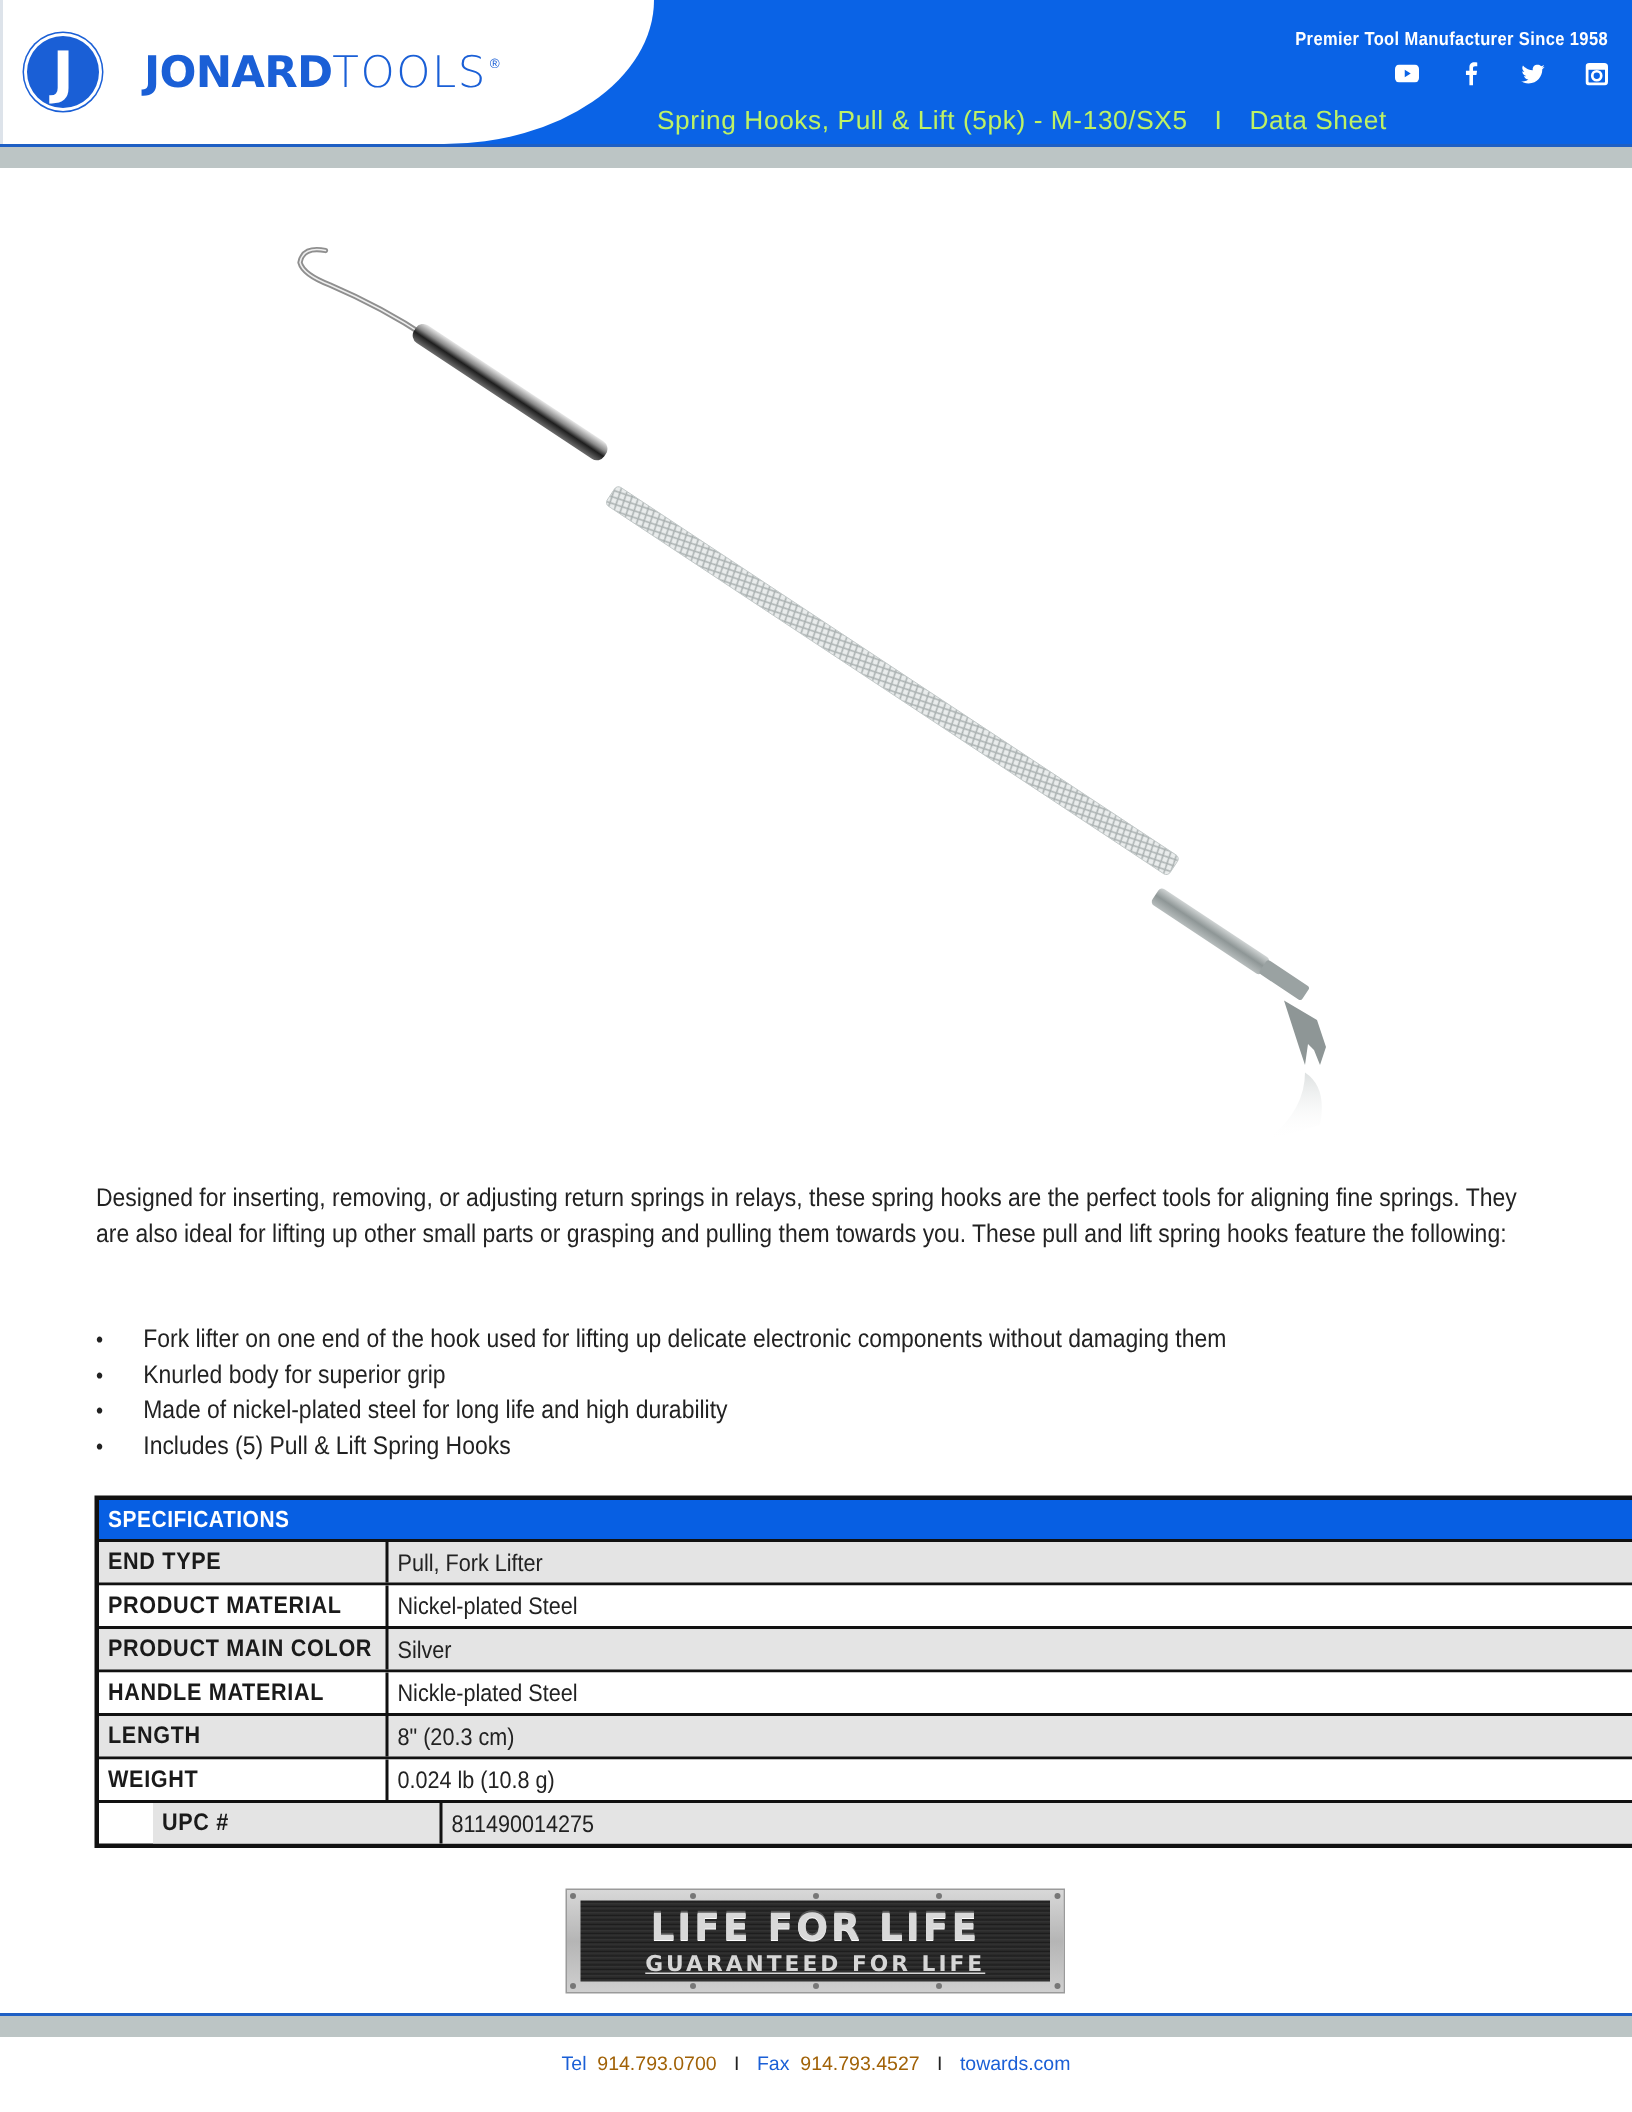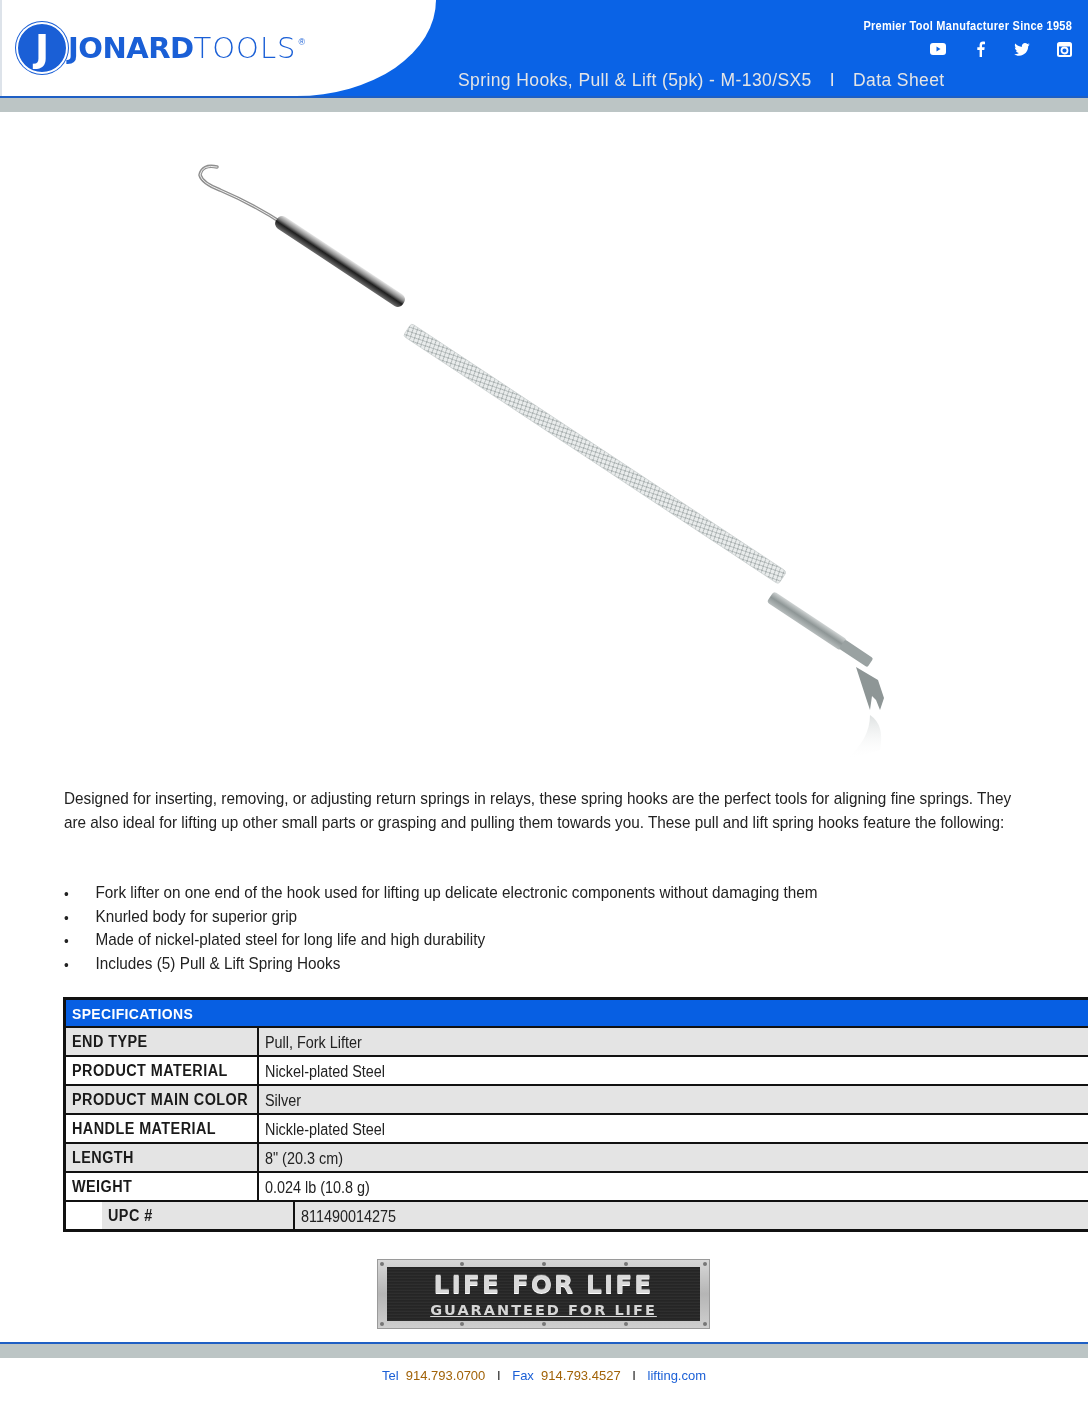--- a/index.html
+++ b/index.html
@@ -9,30 +9,30 @@
   
   .header { position: absolute; left: 0; top: 0; width: 1088px; height: 96px; background: #0a63e6; overflow: hidden; }
   .header-white { position: absolute; left: 0; top: 0; width: 436px; height: 96px; background: #ffffff;
     border-bottom-right-radius: 140px 96px; }
   .header-white::before { content: ""; position: absolute; left: 0; top: 0; width: 2px; height: 96px; background: #dde3ea; }
   .logo { position: absolute; left: 16px; top: 22px; display: flex; align-items: center; }
   .logo-mark { width: 52px; height: 52px; border-radius: 50%; background: #1a5fd6; position: relative;
     box-shadow: inset 0 0 0 2px #ffffff, 0 0 0 1px #1a5fd6; }
   .logo-mark span { position: absolute; left: 0; top: 0; width: 52px; height: 52px; line-height: 52px; text-align: center;
     color: #fff; font-weight: 900; font-size: 38px; font-family: "DejaVu Sans", sans-serif; }
-  .logo-word { margin-left: 0; font-size: 29px; color: #1a5fd6; letter-spacing: 0.5px; white-space: nowrap; }
+  .logo-word { margin-left: 28px; font-size: 29px; color: #1a5fd6; letter-spacing: 0.5px; white-space: nowrap; }
   .logo-word b { font-family: "DejaVu Sans", sans-serif; font-weight: 900; letter-spacing: -0.5px; }
   .logo-word .light { font-family: "DejaVu Sans", sans-serif; font-weight: 300; letter-spacing: 1px; }
   .logo-word sup { font-size: 9px; vertical-align: top; position: relative; top: 6px; margin-left: 2px; }
 
   .tagline { position: absolute; right: 16px; top: 19px; color: #fff; font-weight: bold; font-size: 12.5px;
     font-family: "Liberation Sans", sans-serif; transform: scaleX(0.88); transform-origin: right center; letter-spacing: 0.3px; }
   .social { position: absolute; right: 16px; top: 41px; display: flex; gap: 0; }
   .social .ic { width: 16px; height: 16px; margin-left: 26px; display: flex; align-items: center; justify-content: center; }
-  .doc-title { position: absolute; left: 458px; top: 70px; color: #e5e5e5; font-size: 17.5px; white-space: nowrap; letter-spacing: 0.4px; }
+  .doc-title { position: absolute; left: 438px; top: 70px; color: #bef264; font-size: 17.5px; white-space: nowrap; letter-spacing: 0.4px; }
   .doc-title .sep { margin: 0 18px; }
 
   .header-rule { position: absolute; left: 0; top: 96px; width: 1088px; height: 2px; background: #1e5fc4; }
   .header-band { position: absolute; left: 0; top: 98px; width: 1088px; height: 14px; background: #bcc5c5; }
 
   
   .product { position: absolute; left: 180px; top: 150px; width: 740px; height: 620px; }
 
   
   .desc { position: absolute; left: 64px; top: 787px; width: 960px; font-size: 17px; line-height: 23.5px; color: #222;
@@ -231,14 +231,14 @@
 
 <div class="footer-rule"></div>
 <div class="footer-band"></div>
 <div class="contact">
   <span class="lbl">Tel</span>&nbsp;
   <span class="val">914.793.0700</span>
   <span class="bar">I</span>
   <span class="lbl">Fax</span>&nbsp;
   <span class="val">914.793.4527</span>
   <span class="bar">I</span>
-  <a class="link">lifting.com</a>
+  <a class="link">towards.com</a>
 </div>
 
 </body></html>

